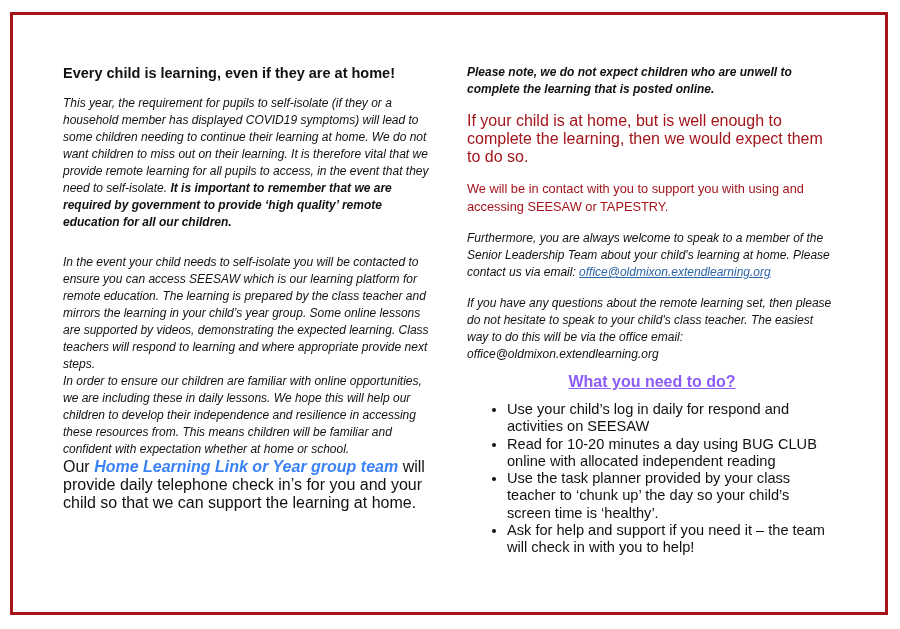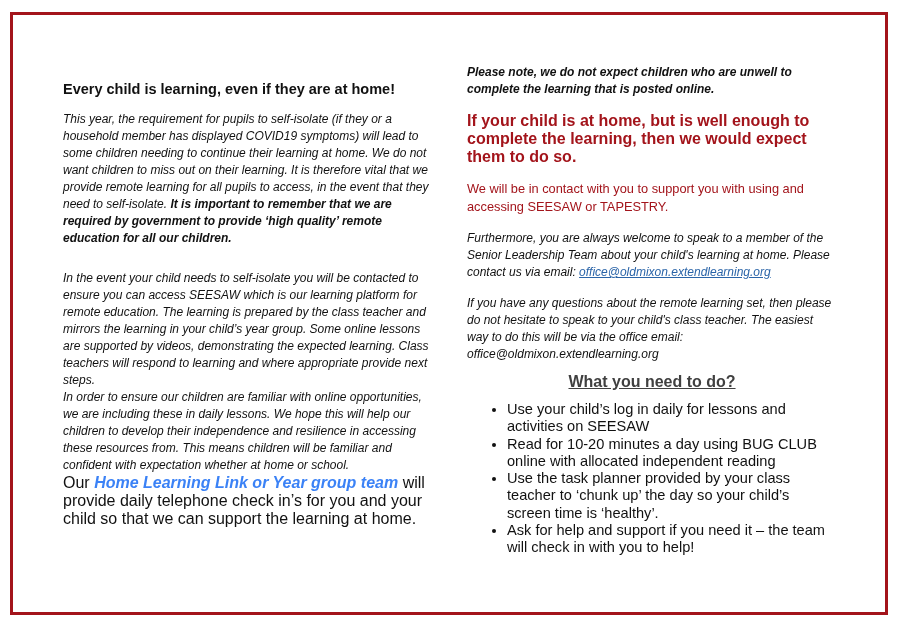--- a/index.html
+++ b/index.html
@@ -1,34 +1,34 @@
 <!DOCTYPE html>
 <html><head>
   <meta charset="utf-8">
   <style>
     html, body { margin: 0; padding: 0; background: #ffffff; }
     body { width: 900px; height: 629px; position: relative; overflow: hidden;
            font-family: "Liberation Sans", sans-serif; color: #111; }
     .frame { position: absolute; left: 10px; top: 12px; width: 872px; height: 597px;
              border: 3px solid #a3141b; box-sizing: content-box; }
     .col { position: absolute; }
-    .left { left: 63px; top: 80px; width: 372px; }
+    .left { left: 63px; top: 64px; width: 372px; }
     .right { left: 467px; top: 64px; width: 370px; }
     p { margin: 0; }
     .heading { font-weight: bold; font-size: 14.5px; line-height: 18px; margin-bottom: 13px; }
     .body { font-size: 12px; line-height: 17px; font-style: italic; }
     .b { font-weight: bold; }
     .red { color: #3b82f6; }
     .gap-l { margin-top: 23px; }
     .gap-s { }
     .big { font-size: 16px; line-height: 18px; }
-    .big-red { color: #a3141b; font-weight: bold; font-size: 16px; line-height: 18px; }
+    .big-red { color: #a3141b; font-weight: normal; font-size: 16px; line-height: 18px; }
     .redbody { color: #a3141b; font-size: 12.8px; line-height: 18px; }
     a.email { color: #2a64a8; text-decoration: underline; }
-    .what { text-align: center; color: #404040; font-weight: bold; font-size: 16px;
+    .what { text-align: center; color: #8b5cf6; font-weight: bold; font-size: 16px;
             text-decoration: underline; margin-top: 10px; margin-left: 0; margin-bottom: 10px; }
     ul.todo { margin: 0; padding-left: 40px; font-size: 14.6px; line-height: 17.3px; }
     ul.todo li { margin: 0; padding-left: 0; }
   </style>
 </head>
 <body>
 
 <div class="frame"></div>
 
 <div class="col left">
@@ -40,18 +40,18 @@
 </div>
 
 <div class="col right">
   <p class="body b">Please note, we do not expect children who are unwell to complete the learning that is posted online.</p>
   <p class="big-red" style="margin-top:14px">If your child is at home, but is well enough to complete the learning, then we would expect them to do so.</p>
   <p class="redbody" style="margin-top:14px">We will be in contact with you to support you with using and accessing SEESAW or TAPESTRY.</p>
   <p class="body" style="margin-top:14px"><span>Furthermore, you are always welcome to speak to a member of the Senior Leadership Team about your child's learning at home. Please contact us via email: </span><a class="email">office@oldmixon.extendlearning.org</a></p>
   <p class="body" style="margin-top:14px">If you have any questions about the remote learning set, then please do not hesitate to speak to your child's class teacher. The easiest way to do this will be via the office email: office@oldmixon.extendlearning.org</p>
   <p class="what">What you need to do?</p>
   <ul class="todo">
-    <li>Use your child’s log in daily for lessons and activities on SEESAW</li>
+    <li>Use your child’s log in daily for respond and activities on SEESAW</li>
     <li>Read for 10-20 minutes a day using BUG CLUB online with allocated independent reading</li>
     <li>Use the task planner provided by your class teacher to ‘chunk up’ the day so your child’s screen time is ‘healthy’.</li>
     <li>Ask for help and support if you need it – the team will check in with you to help!</li>
   </ul>
 </div>
 
 </body></html>

